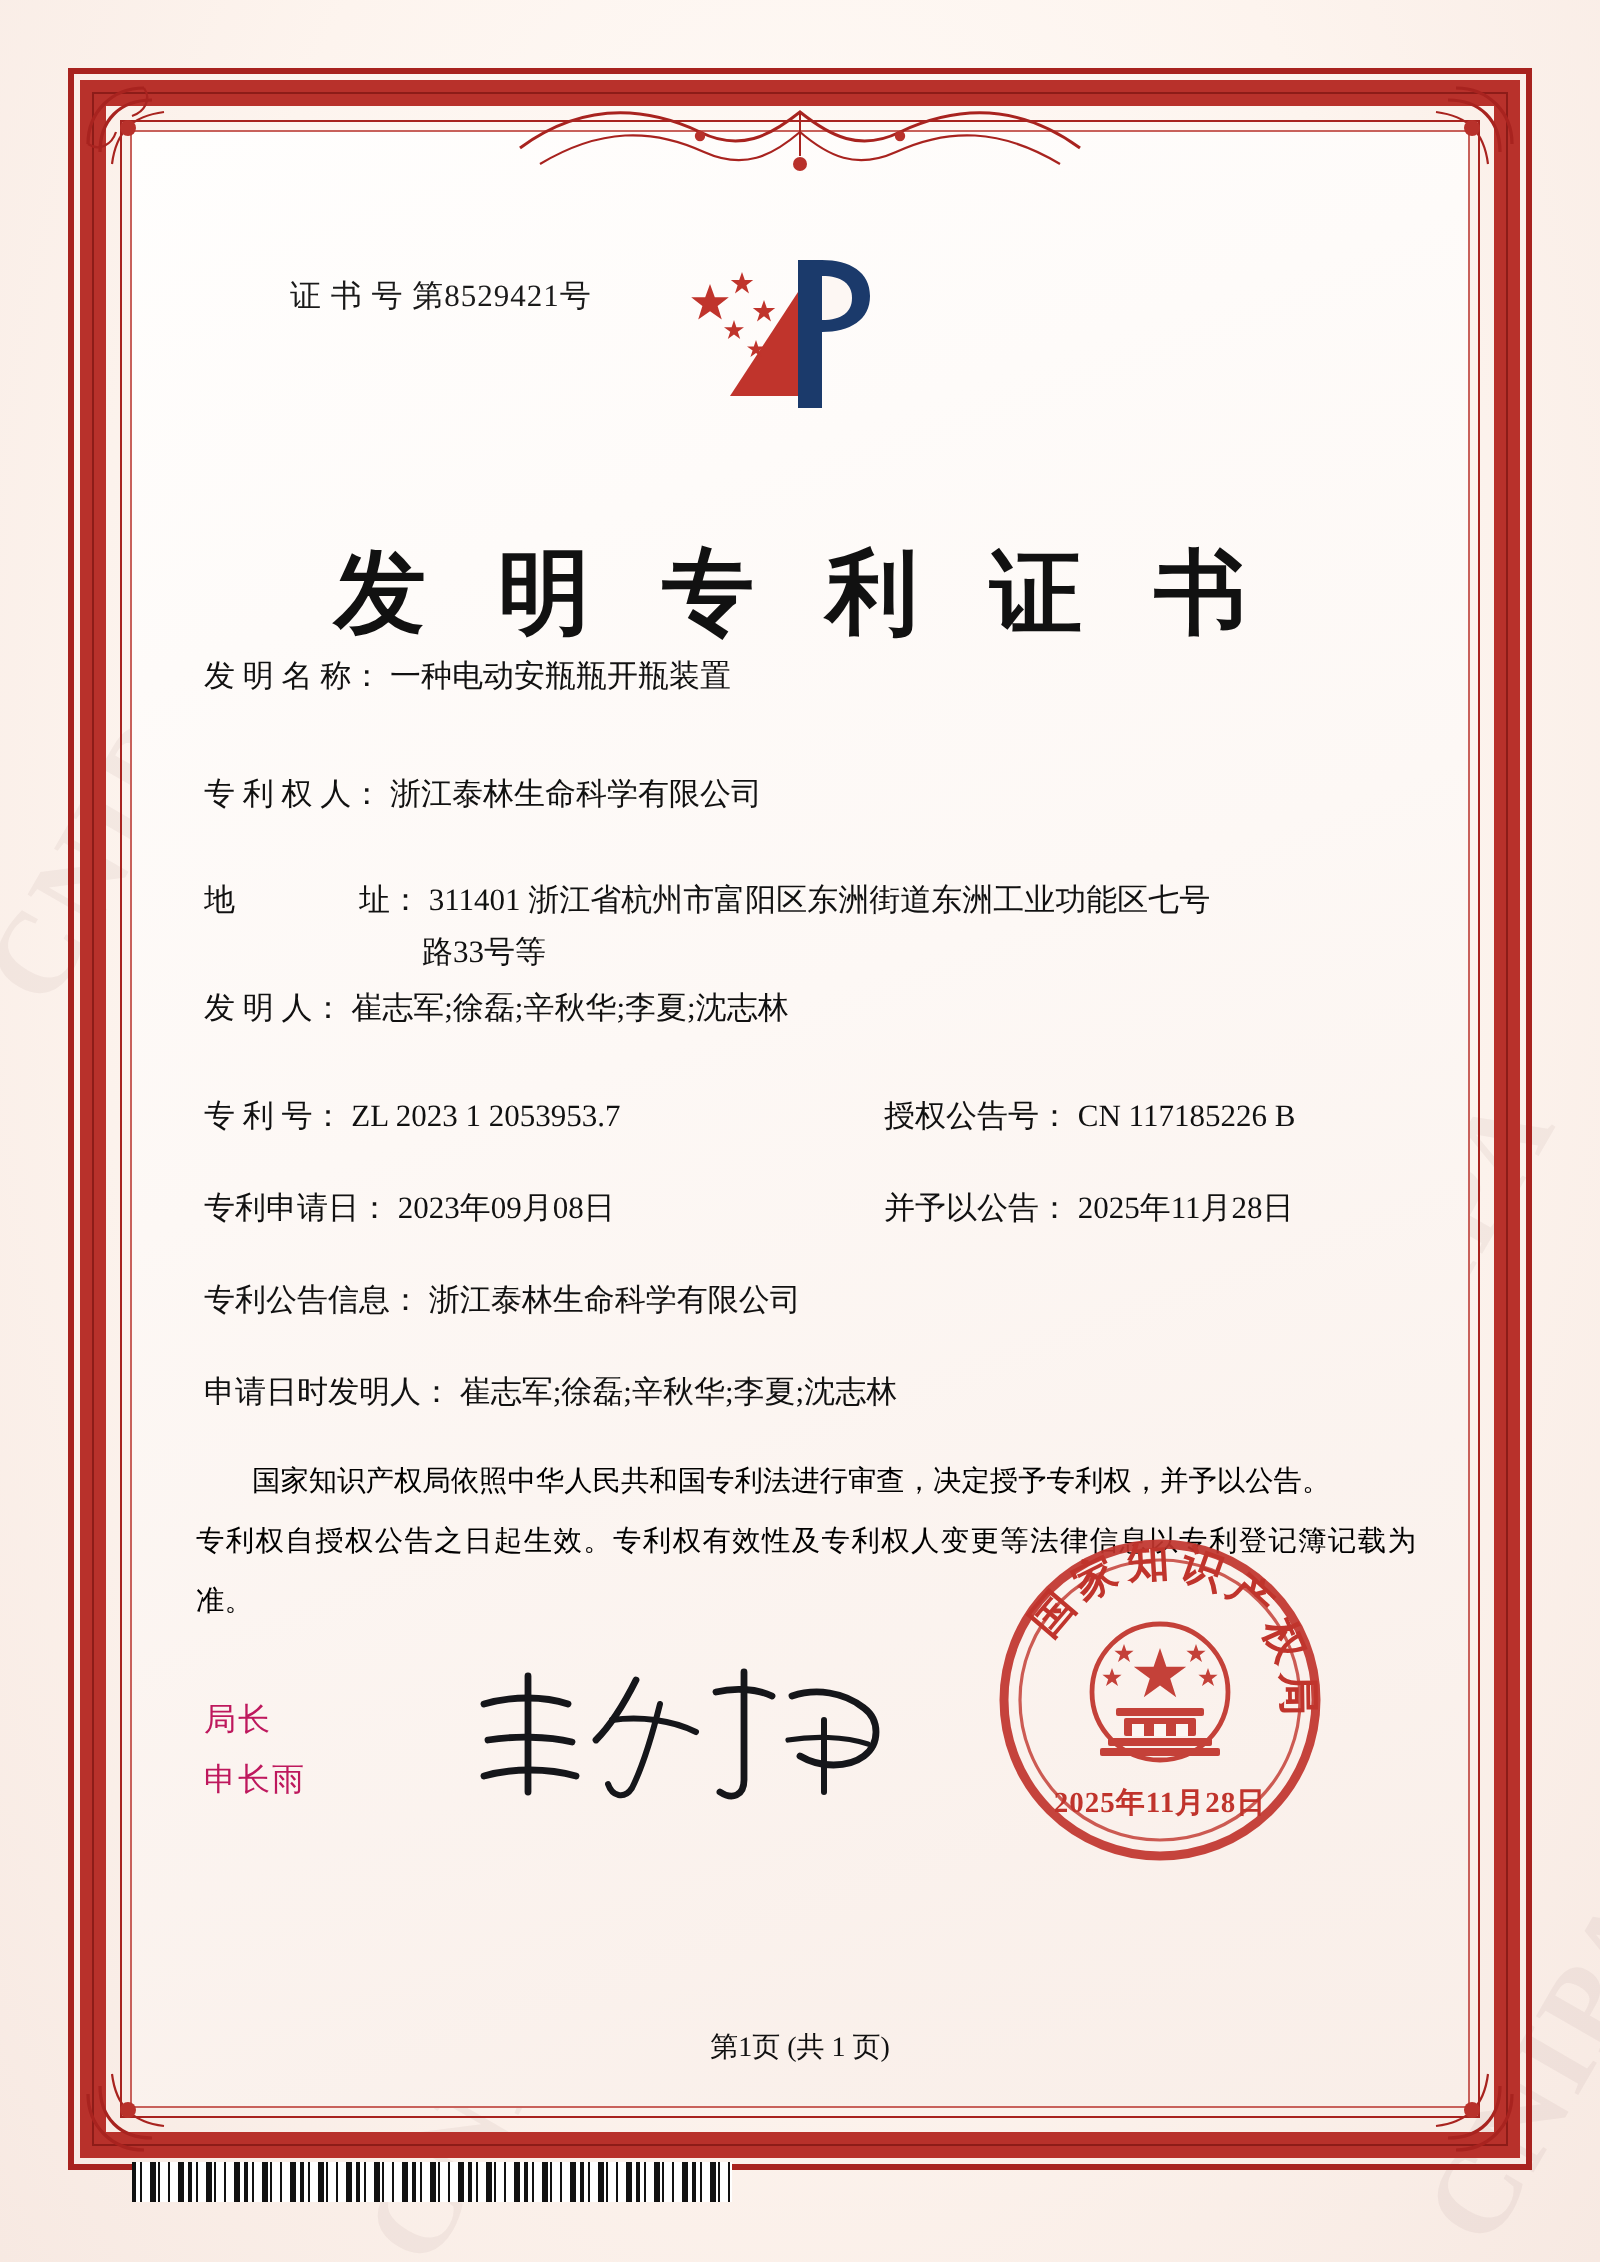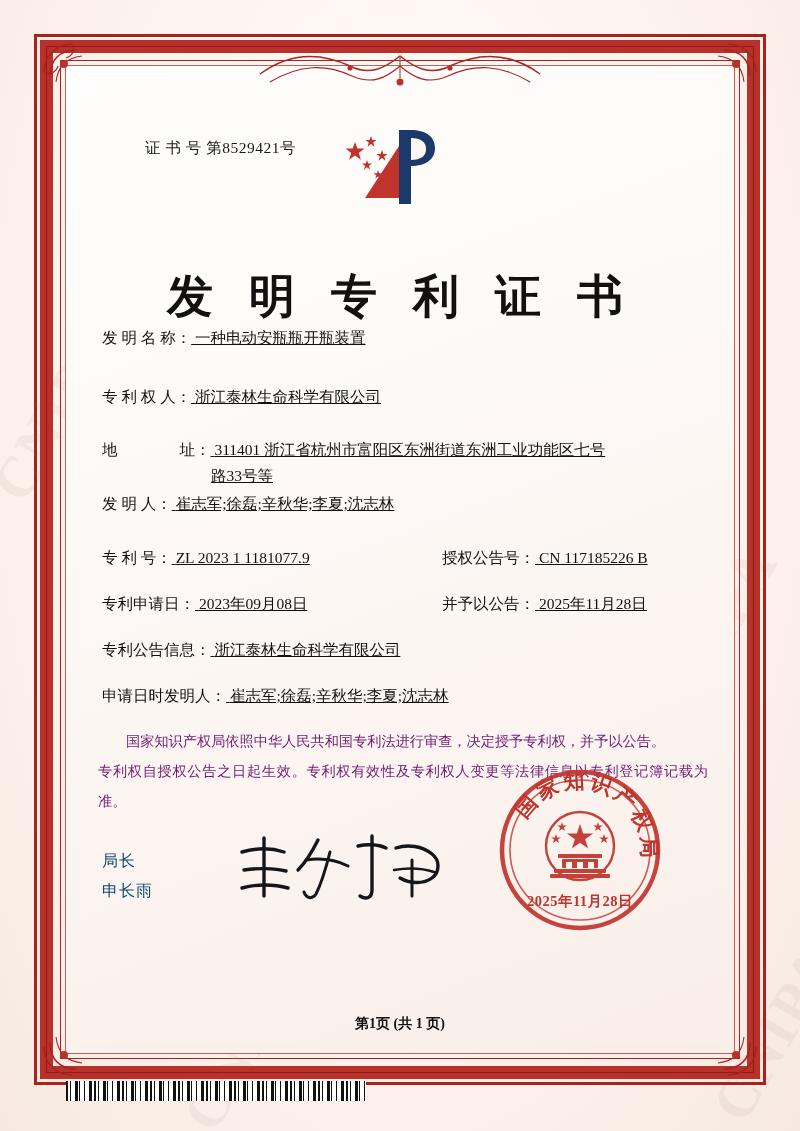--- a/index.html
+++ b/index.html
@@ -174,21 +174,20 @@
     position: absolute;
     left: 36px;
     right: 24px;
     top: 262px;
     font-size: 15.5px;
     color: #111;
   }
   .row {
     position: relative;
     margin-bottom: 0;
-    text-decoration: underline;
   }
   .lbl {
     display: inline-block;
     color: #111;
   }
   .val {
     color: #111;
   }
 
   .r-name    { position:absolute; left:0;   top:0;   }
@@ -203,33 +202,33 @@
   .r-applicant{position:absolute; left:0;   top:312px;}
   .r-invorig { position:absolute; left:0;   top:358px;}
 
   .statement {
     position: absolute;
     left: 32px;
     right: 26px;
     top: 660px;
     font-size: 14.2px;
     line-height: 30px;
-    color: #701a75;
+    color: #000000;
     text-align: justify;
   }
   .statement p { margin: 0; }
   .statement p.indent { text-indent: 28px; }
 
   .director {
     position: absolute;
     left: 36px;
     top: 780px;
     font-size: 16px;
     line-height: 30px;
-    color: #0c4a6e;
+    color: #be185d;
     letter-spacing: 1px;
   }
 
   .signature {
     position: absolute;
     left: 160px;
     top: 760px;
     width: 230px;
     height: 82px;
   }
@@ -254,21 +253,20 @@
     letter-spacing: 0.5px;
   }
 
   .page-no {
     position: absolute;
     left: 0; right: 0;
     bottom: 20px;
     text-align: center;
     font-size: 14px;
     color: #111;
-    font-weight: bold;
   }
 
   .barcode {
     position: absolute;
     left: 66px;
     bottom: 30px;
     width: 300px;
     height: 20px;
     background:
       repeating-linear-gradient(90deg,
@@ -401,21 +399,21 @@
         <span class="val">路33号等</span>
       </div>
 
       <div class="row r-inv">
         <span class="lbl">发 明 人：</span>
         <span class="val">崔志军;徐磊;辛秋华;李夏;沈志林</span>
       </div>
 
       <div class="row r-patno">
         <span class="lbl">专 利 号：</span>
-        <span class="val">ZL 2023 1 1181077.9</span>
+        <span class="val">ZL 2023 1 2053953.7</span>
       </div>
       <div class="row r-grantno">
         <span class="lbl">授权公告号：</span>
         <span class="val">CN 117185226 B</span>
       </div>
 
       <div class="row r-appdate">
         <span class="lbl">专利申请日：</span>
         <span class="val">2023年09月08日</span>
       </div>

